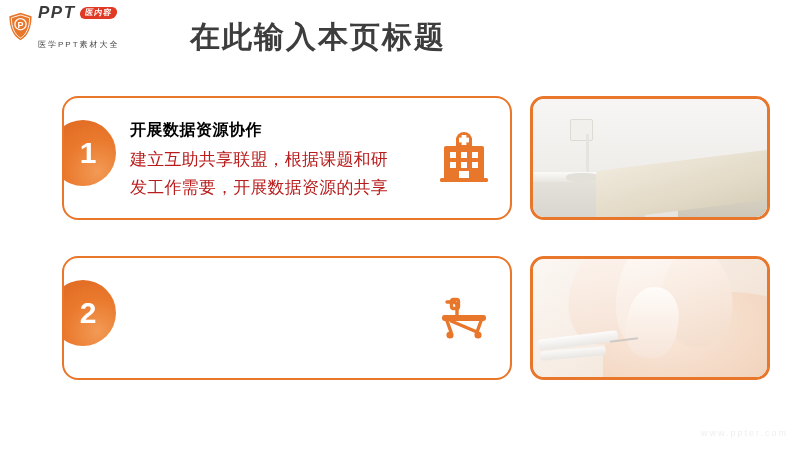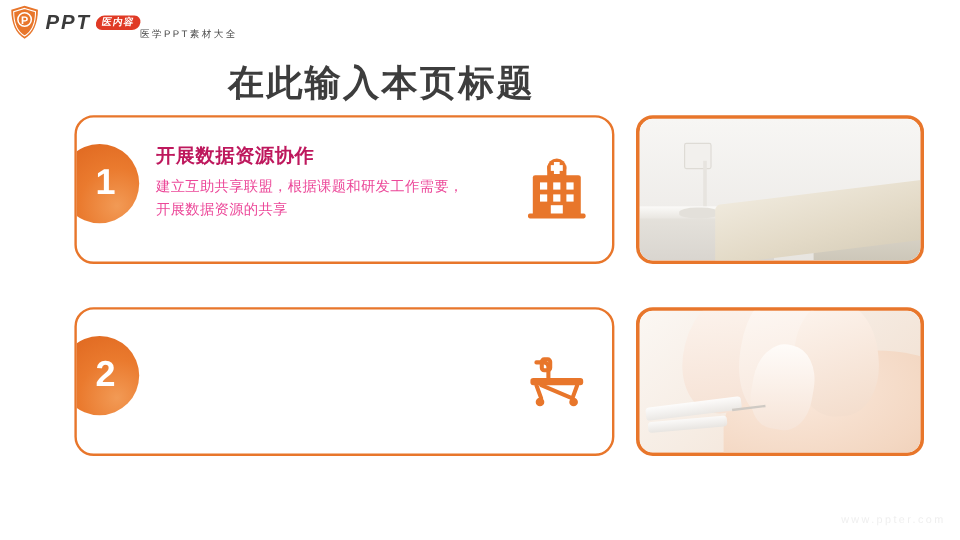--- a/index.html
+++ b/index.html
@@ -7,48 +7,48 @@
     width:800px;height:450px;overflow:hidden;background:#ffffff;
     font-family:"Liberation Sans","DejaVu Sans",sans-serif;
     -webkit-font-smoothing:antialiased;
   }
   .slide{position:relative;width:800px;height:450px;background:#fff;}
 
   
   .logo{position:absolute;left:8px;top:4px;display:flex;align-items:center;gap:5px;}
   .shield{width:25px;height:29px;position:relative;flex:0 0 auto;}
   .shield svg{display:block;width:25px;height:29px;}
-  .logo-txt{display:flex;justify-content:center;line-height:1;}
+  .logo-txt{display:flex;flex-direction:column;justify-content:center;line-height:1;}
   .logo-row1{display:flex;align-items:center;gap:4px;}
   .logo-ppt{font-size:17px;font-weight:bold;font-style:italic;color:#3b3b3b;letter-spacing:1.5px;
             font-family:"Liberation Sans",sans-serif;}
   .logo-badge{background:#e03a25;color:#fff;font-size:8px;padding:2px 5px;border-radius:7px;
               letter-spacing:1px;transform:skewX(-10deg);font-weight:bold;}
   .logo-sub{font-size:8px;color:#4a4a4a;letter-spacing:2px;margin-top:20px;white-space:nowrap;}
 
   
   .title{position:absolute;left:0;top:17px;width:636px;text-align:center;
-         font-size:30px;font-weight:bold;color:#3d3d3d;letter-spacing:2px;margin-top:32px;}
+         font-size:30px;font-weight:bold;color:#3d3d3d;letter-spacing:2px;}
 
   
   .card{position:absolute;left:62px;width:450px;height:124px;
         border:2px solid #e8762b;border-radius:16px;background:#fff;box-sizing:border-box;
         overflow:hidden;}
   .card.c1{top:96px;}
   .card.c2{top:256px;}
 
   .badge{position:absolute;left:-14px;top:22px;width:66px;height:66px;border-radius:50%;
          background:radial-gradient(circle at 72% 78%, #f29a55 0%, #ea7a2e 45%, #dd641d 100%);
          display:flex;align-items:center;justify-content:center;}
   .badge-num{color:#ffffff;font-size:30px;font-weight:bold;line-height:1;
              padding-left:10px;font-family:"Liberation Sans",sans-serif;}
 
   .card-text{position:absolute;left:66px;top:22px;width:260px;}
-  .card-head{font-size:16px;font-weight:bold;color:#be185d;letter-spacing:.5px;margin-bottom:5px;}
-  .card-body{font-size:12px;color:#ec4899;line-height:1.62;letter-spacing:.2px;}
+  .card-head{font-size:16px;font-weight:bold;color:#000000;letter-spacing:.5px;margin-bottom:5px;}
+  .card-body{font-size:17px;color:#b91c1c;line-height:1.62;letter-spacing:.2px;}
 
   .card-icon{position:absolute;right:16px;top:50%;transform:translateY(-50%);
              width:60px;height:60px;}
   .card-icon svg{display:block;width:60px;height:60px;}
 
   
   .photo{position:absolute;left:530px;width:240px;height:124px;
          border:3px solid #e8762b;border-radius:14px;box-sizing:border-box;overflow:hidden;}
   .photo.p1{top:96px;}
   .photo.p2{top:256px;}

